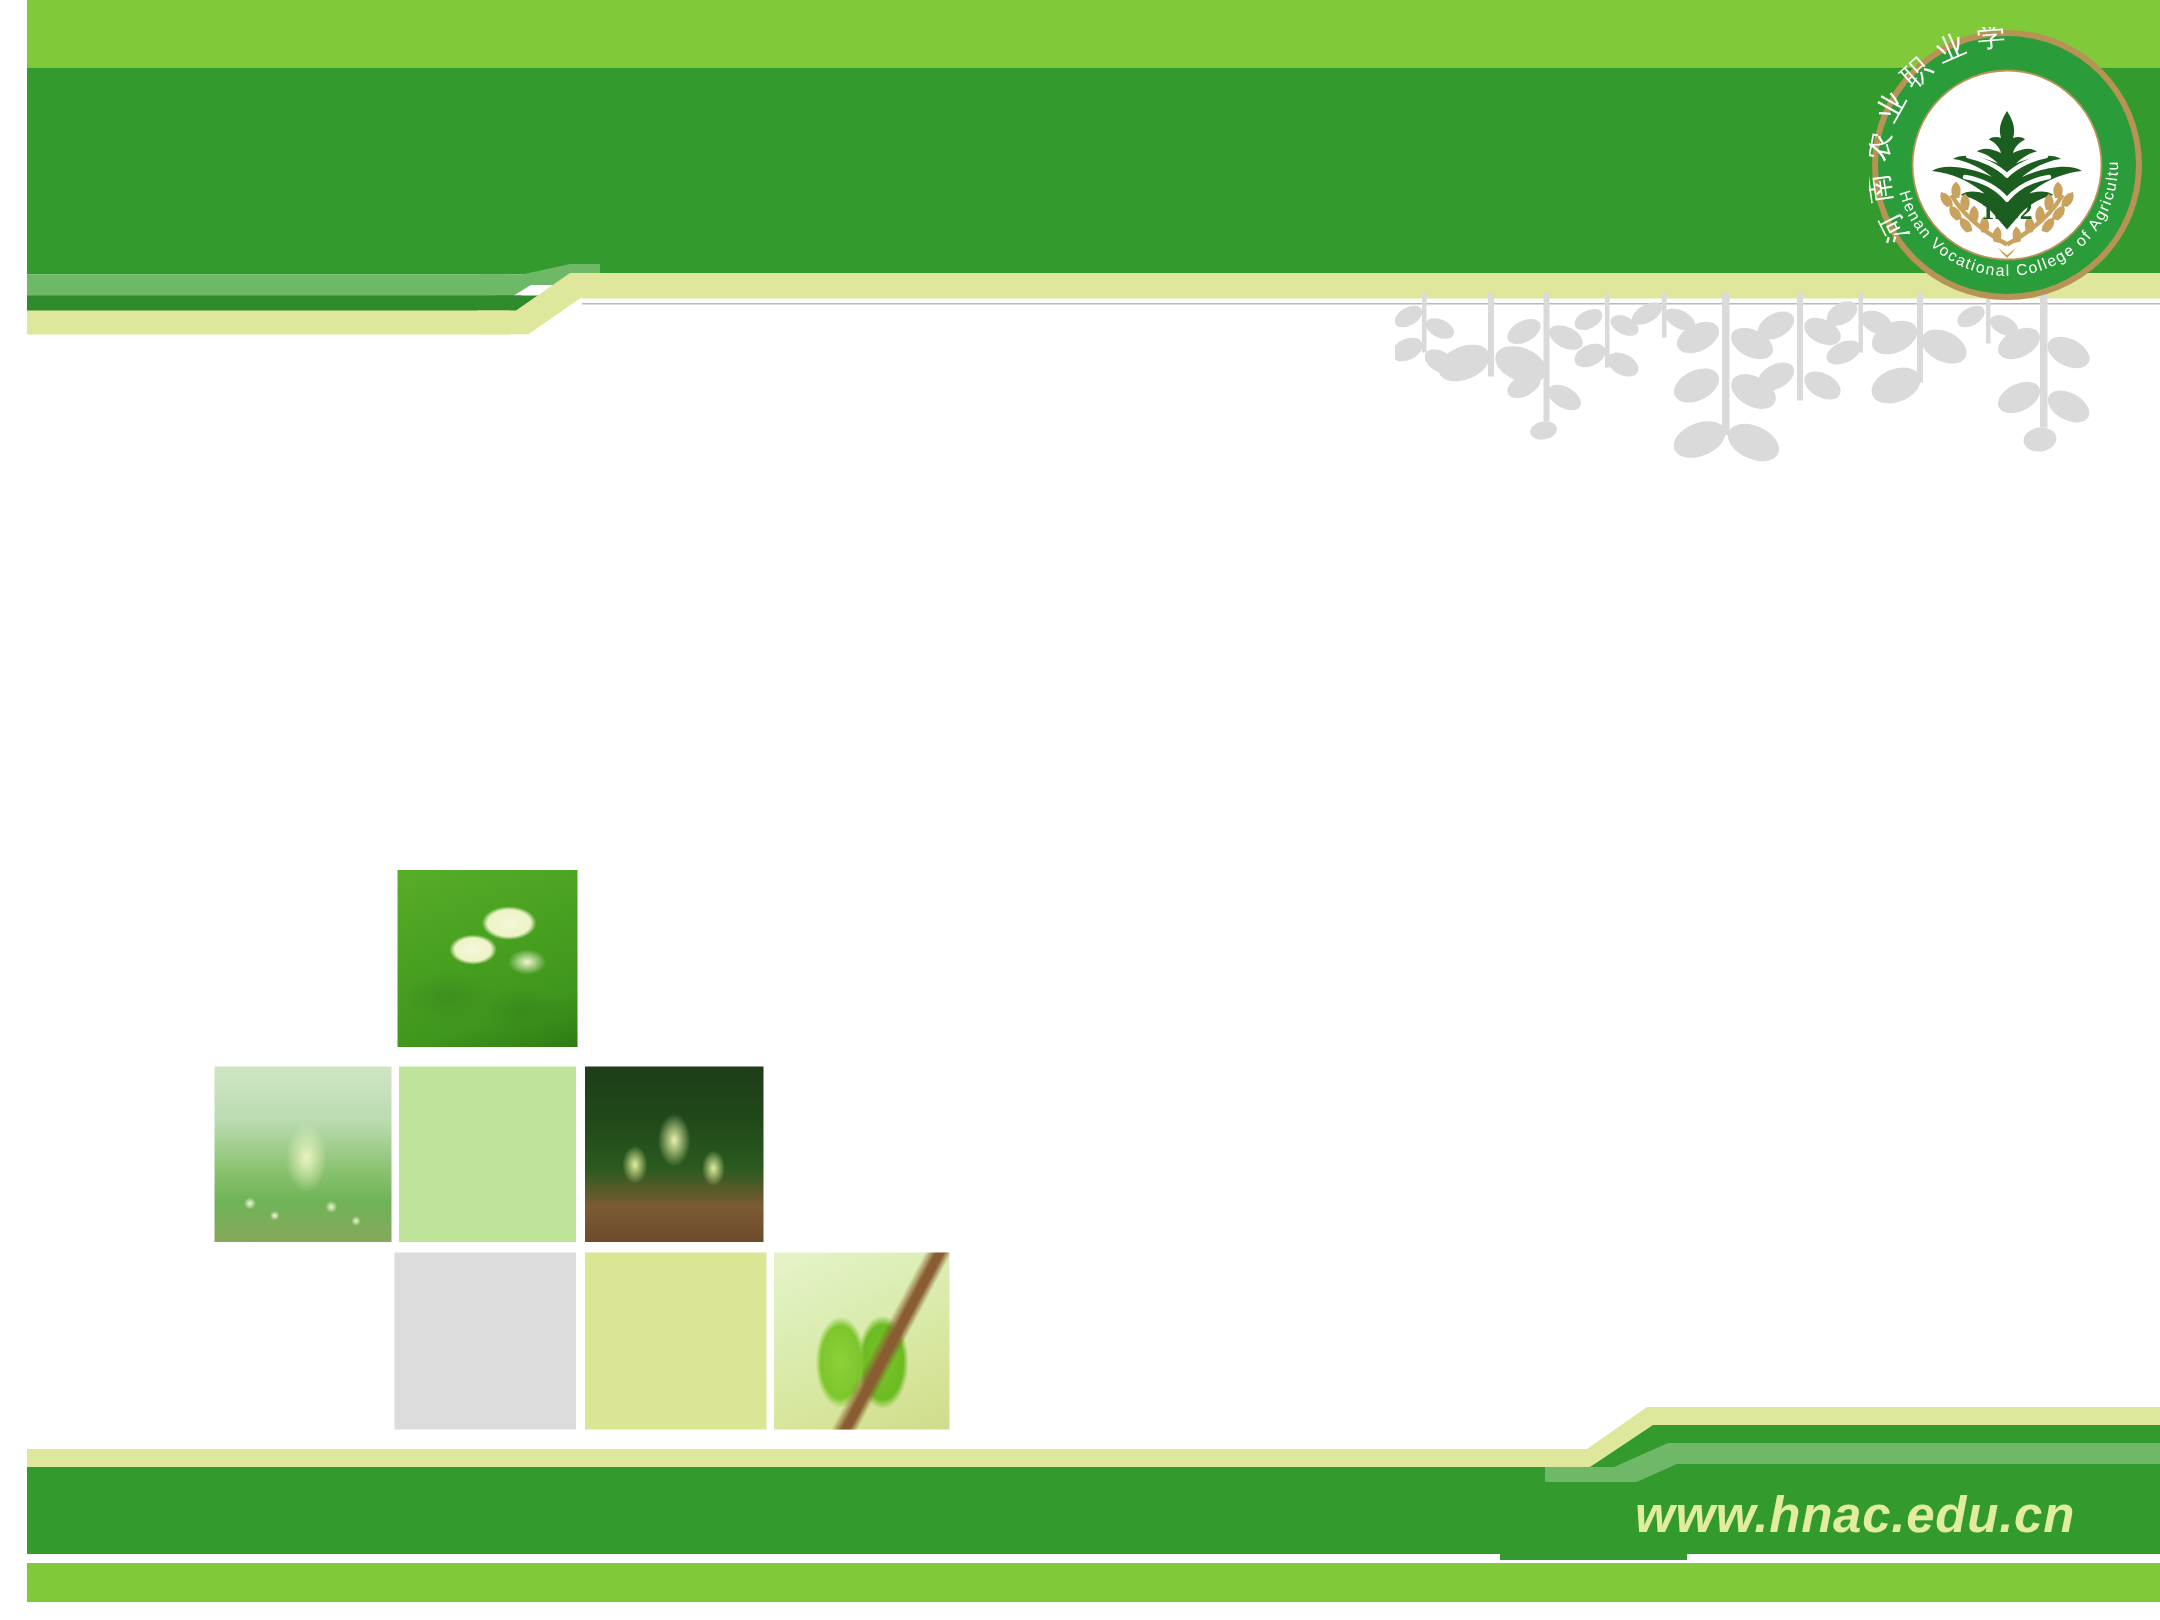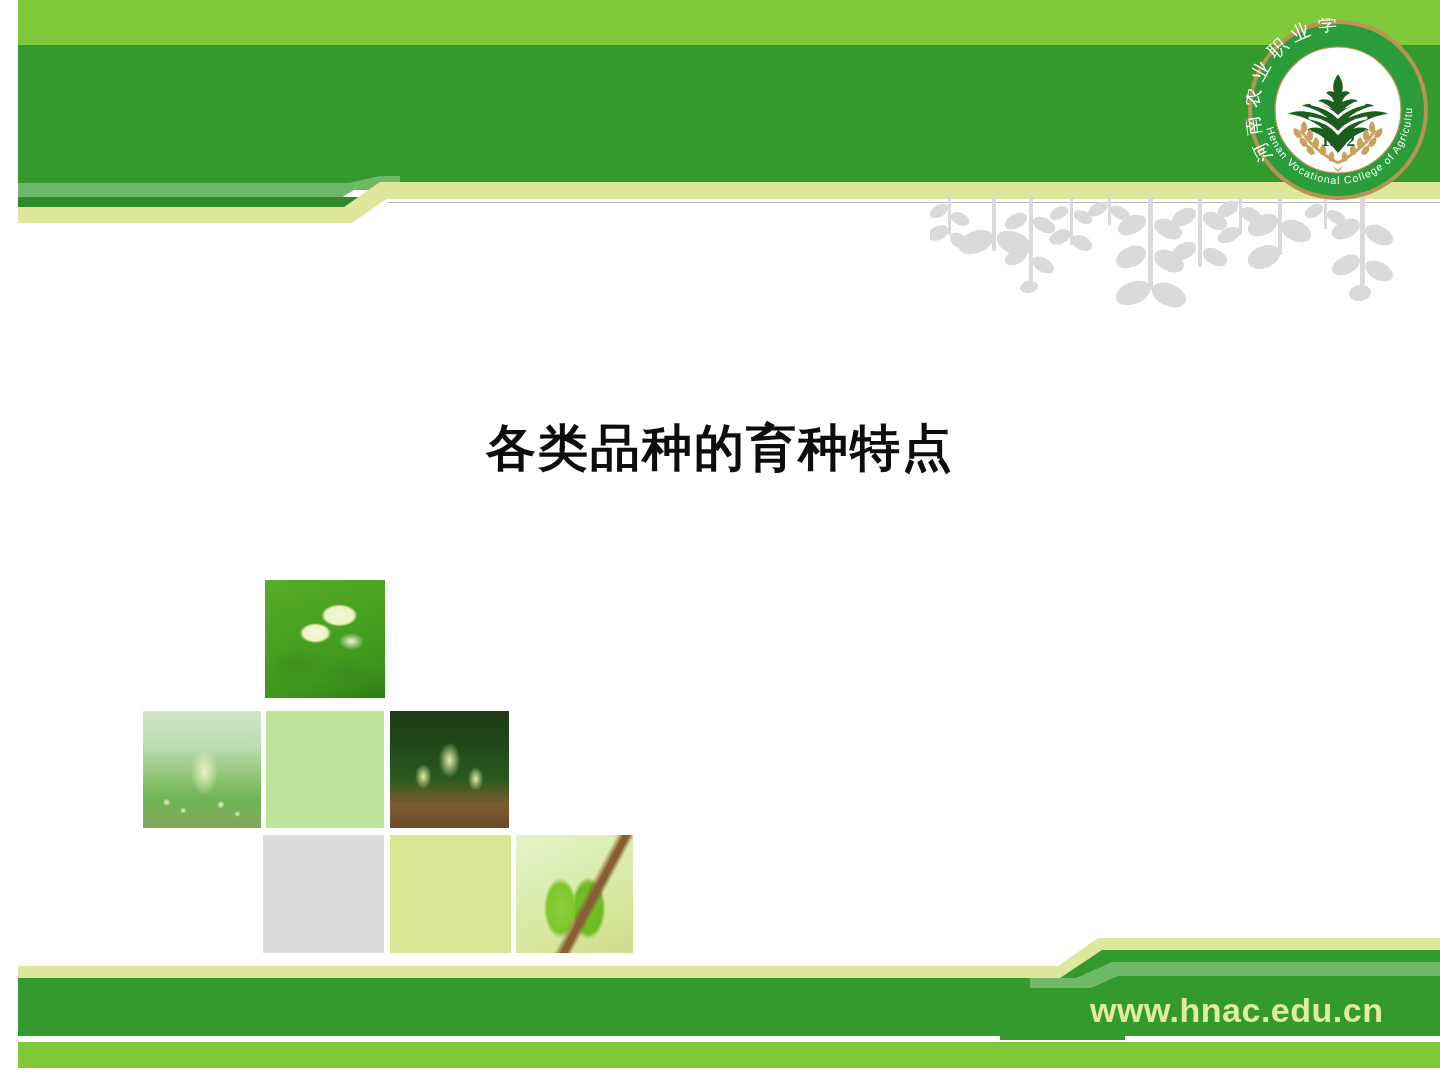--- a/index.html
+++ b/index.html
@@ -223,20 +223,21 @@
     position: absolute;
     left: 1090px; top: 988px;
     width: 320px;
     text-align: left;
     color: #e2ec9f;
     font-size: 34px;
     font-weight: 600;
     letter-spacing: 0.5px;
     line-height: 44px;
     white-space: nowrap;
+    font-style: italic;
   }
 </style>
 </head>
 <body>
 
 <div id="slide">
 
   <div class="hdr-top-band"></div>
   <div class="hdr-main-band"></div>
   <div class="hdr-light-stripe"></div>
@@ -365,21 +366,20 @@
         <path d="M58 129 q-6 -4 -4 -10 q7 1 8 9 z"></path>
         <path d="M65 137 q-6 -4 -4 -10 q7 1 8 9 z"></path>
         <path d="M55 112 q10 18 37 33" stroke="#c9a35e" stroke-width="3" fill="none"></path>
       </g>
       <path d="M86 147 l6 5 l6 -5 l-3 4 l-3 3 l-3 -3 z"></path>
     </g>
 
     <text x="92" y="128" text-anchor="middle" font-family="'Liberation Serif', serif" font-size="17" font-weight="bold" fill="#1b5e20">1952</text>
   </svg>
 
-  <div class="title">各类品种的育种特点</div>
 
   <div class="mosaic">
     <div class="tile ph-flower" style="left:265px; top:580px; width:120px; height:118px;"></div>
 
     <div class="tile ph-moss" style="left:143px; top:711px; width:118px; height:117px;"></div>
     <div class="tile" style="left:266px; top:711px; width:118px; height:117px; background:#bee39b;"></div>
     <div class="tile ph-seedling" style="left:390px; top:711px; width:119px; height:117px;"></div>
 
     <div class="tile" style="left:263px; top:835px; width:121px; height:118px; background:#dcdcdc;"></div>
     <div class="tile" style="left:390px; top:835px; width:121px; height:118px; background:#dbe694;"></div>

